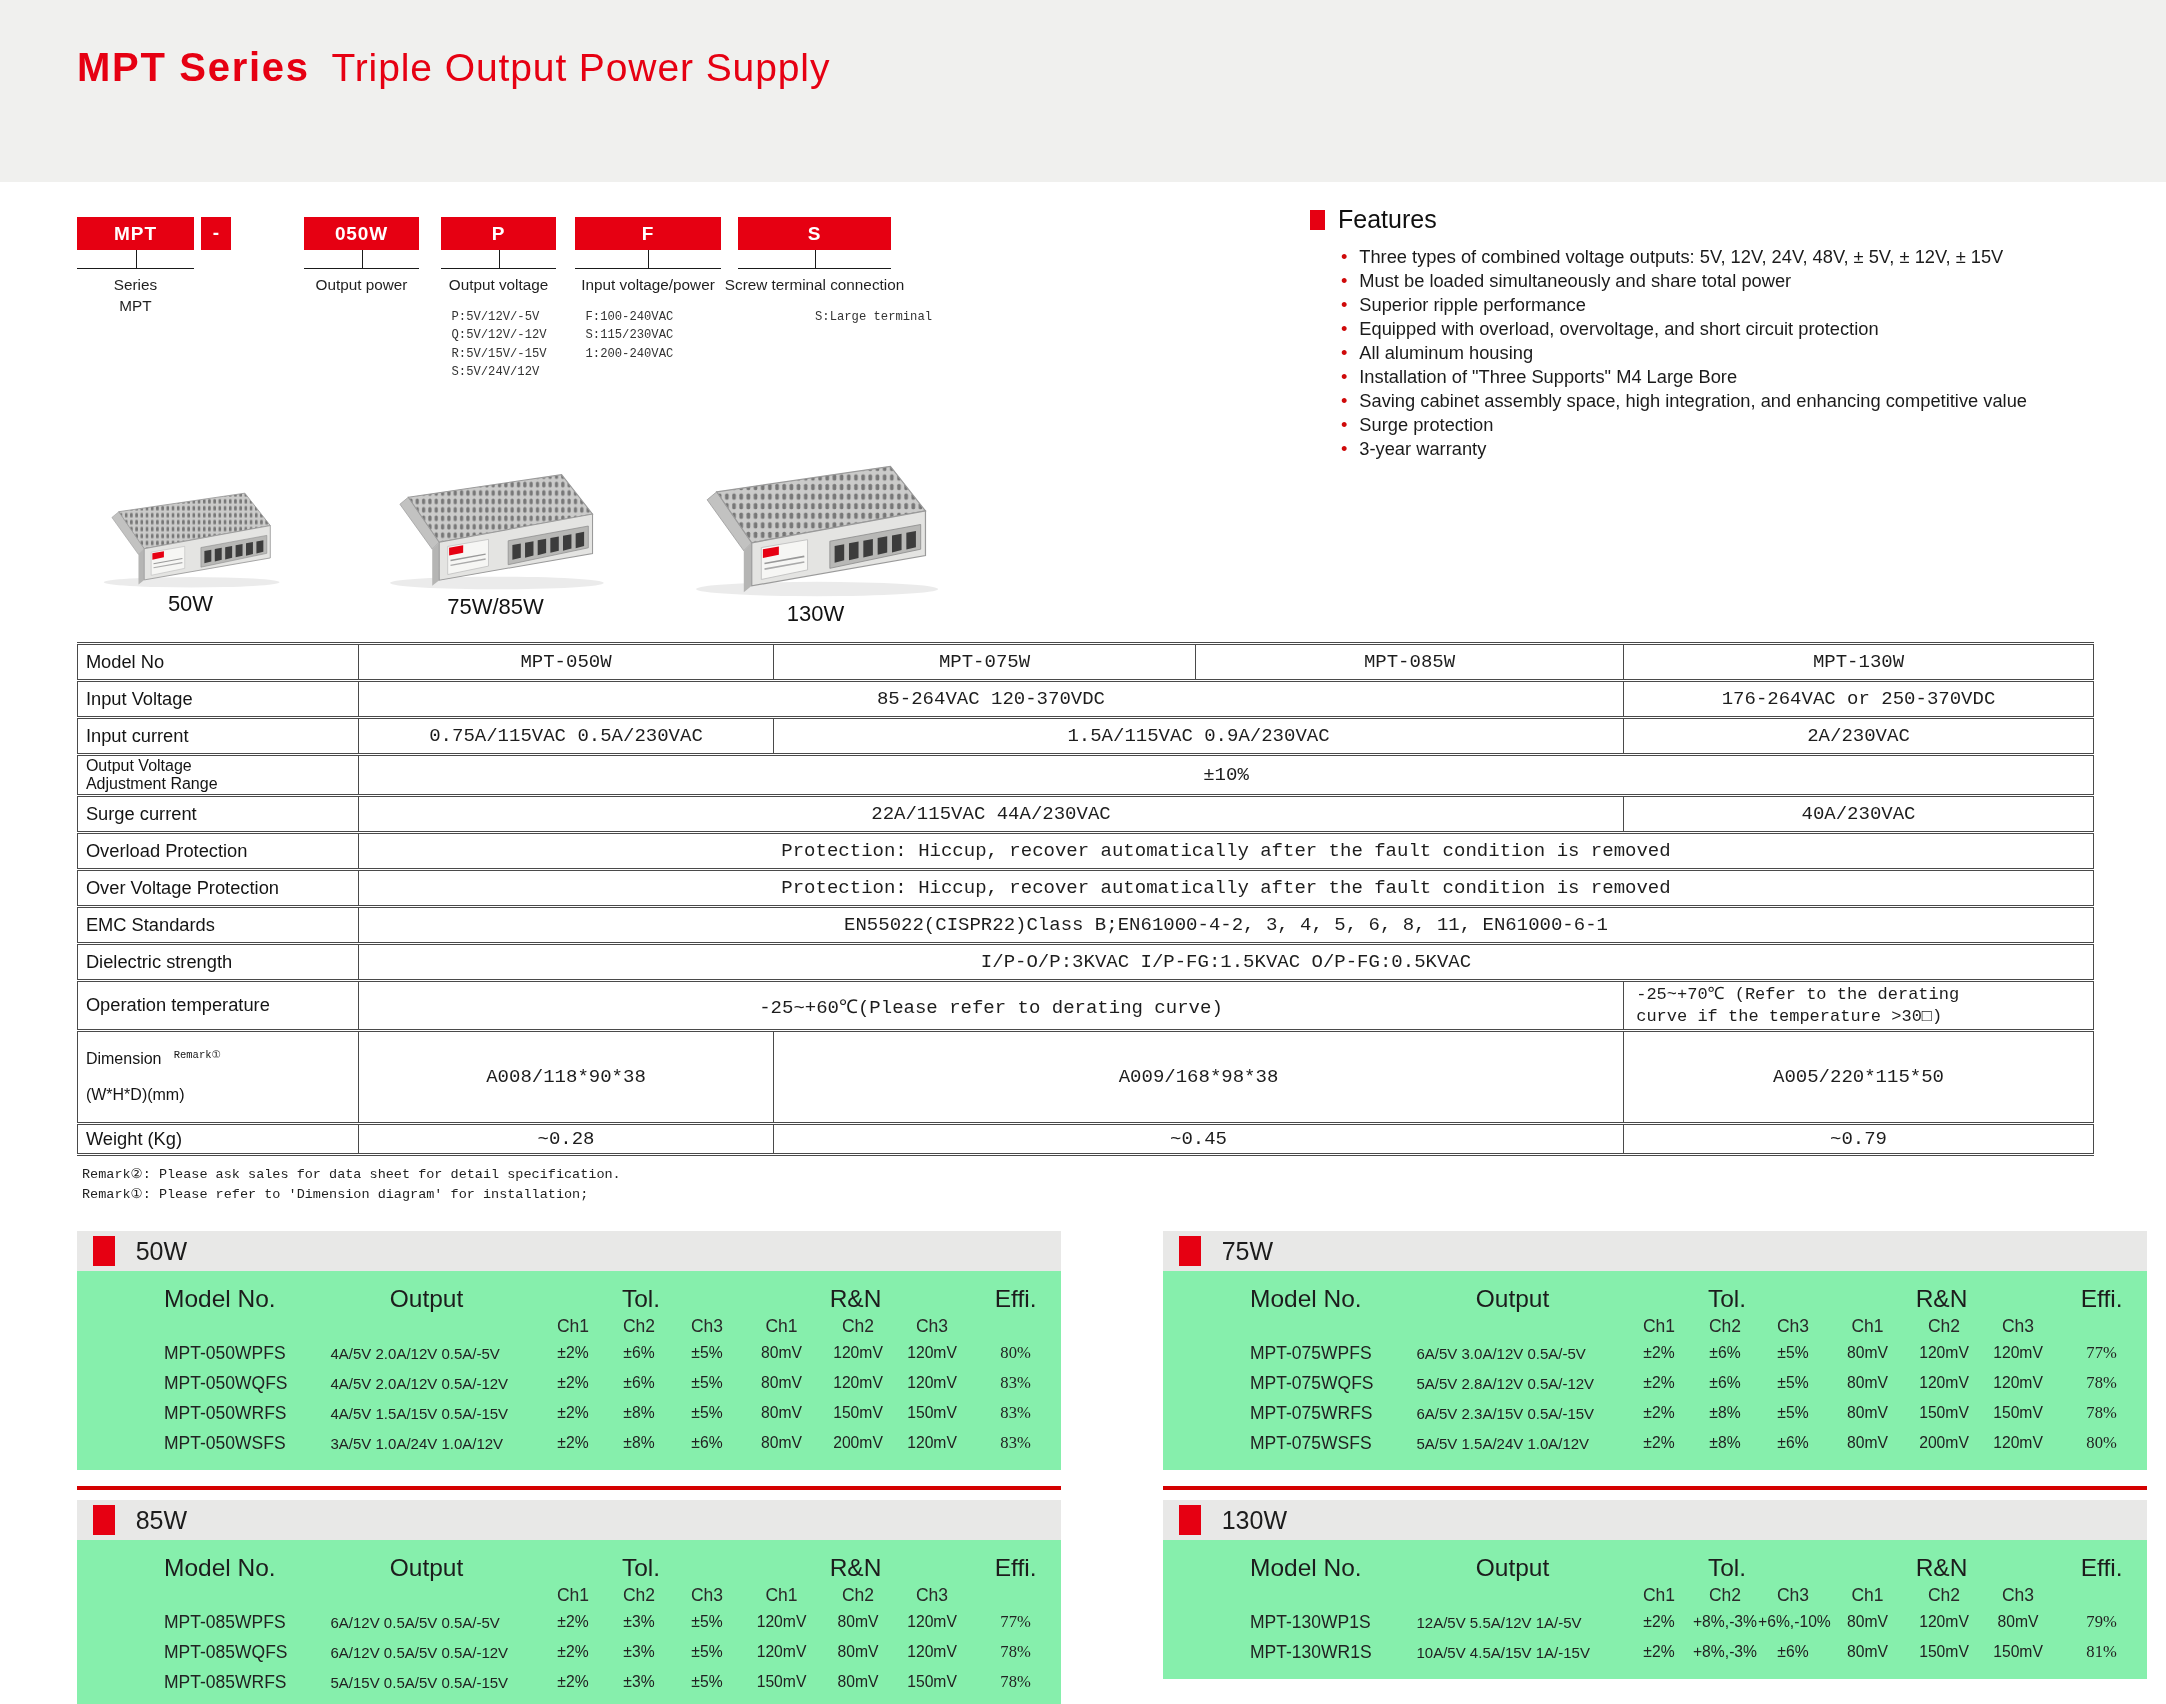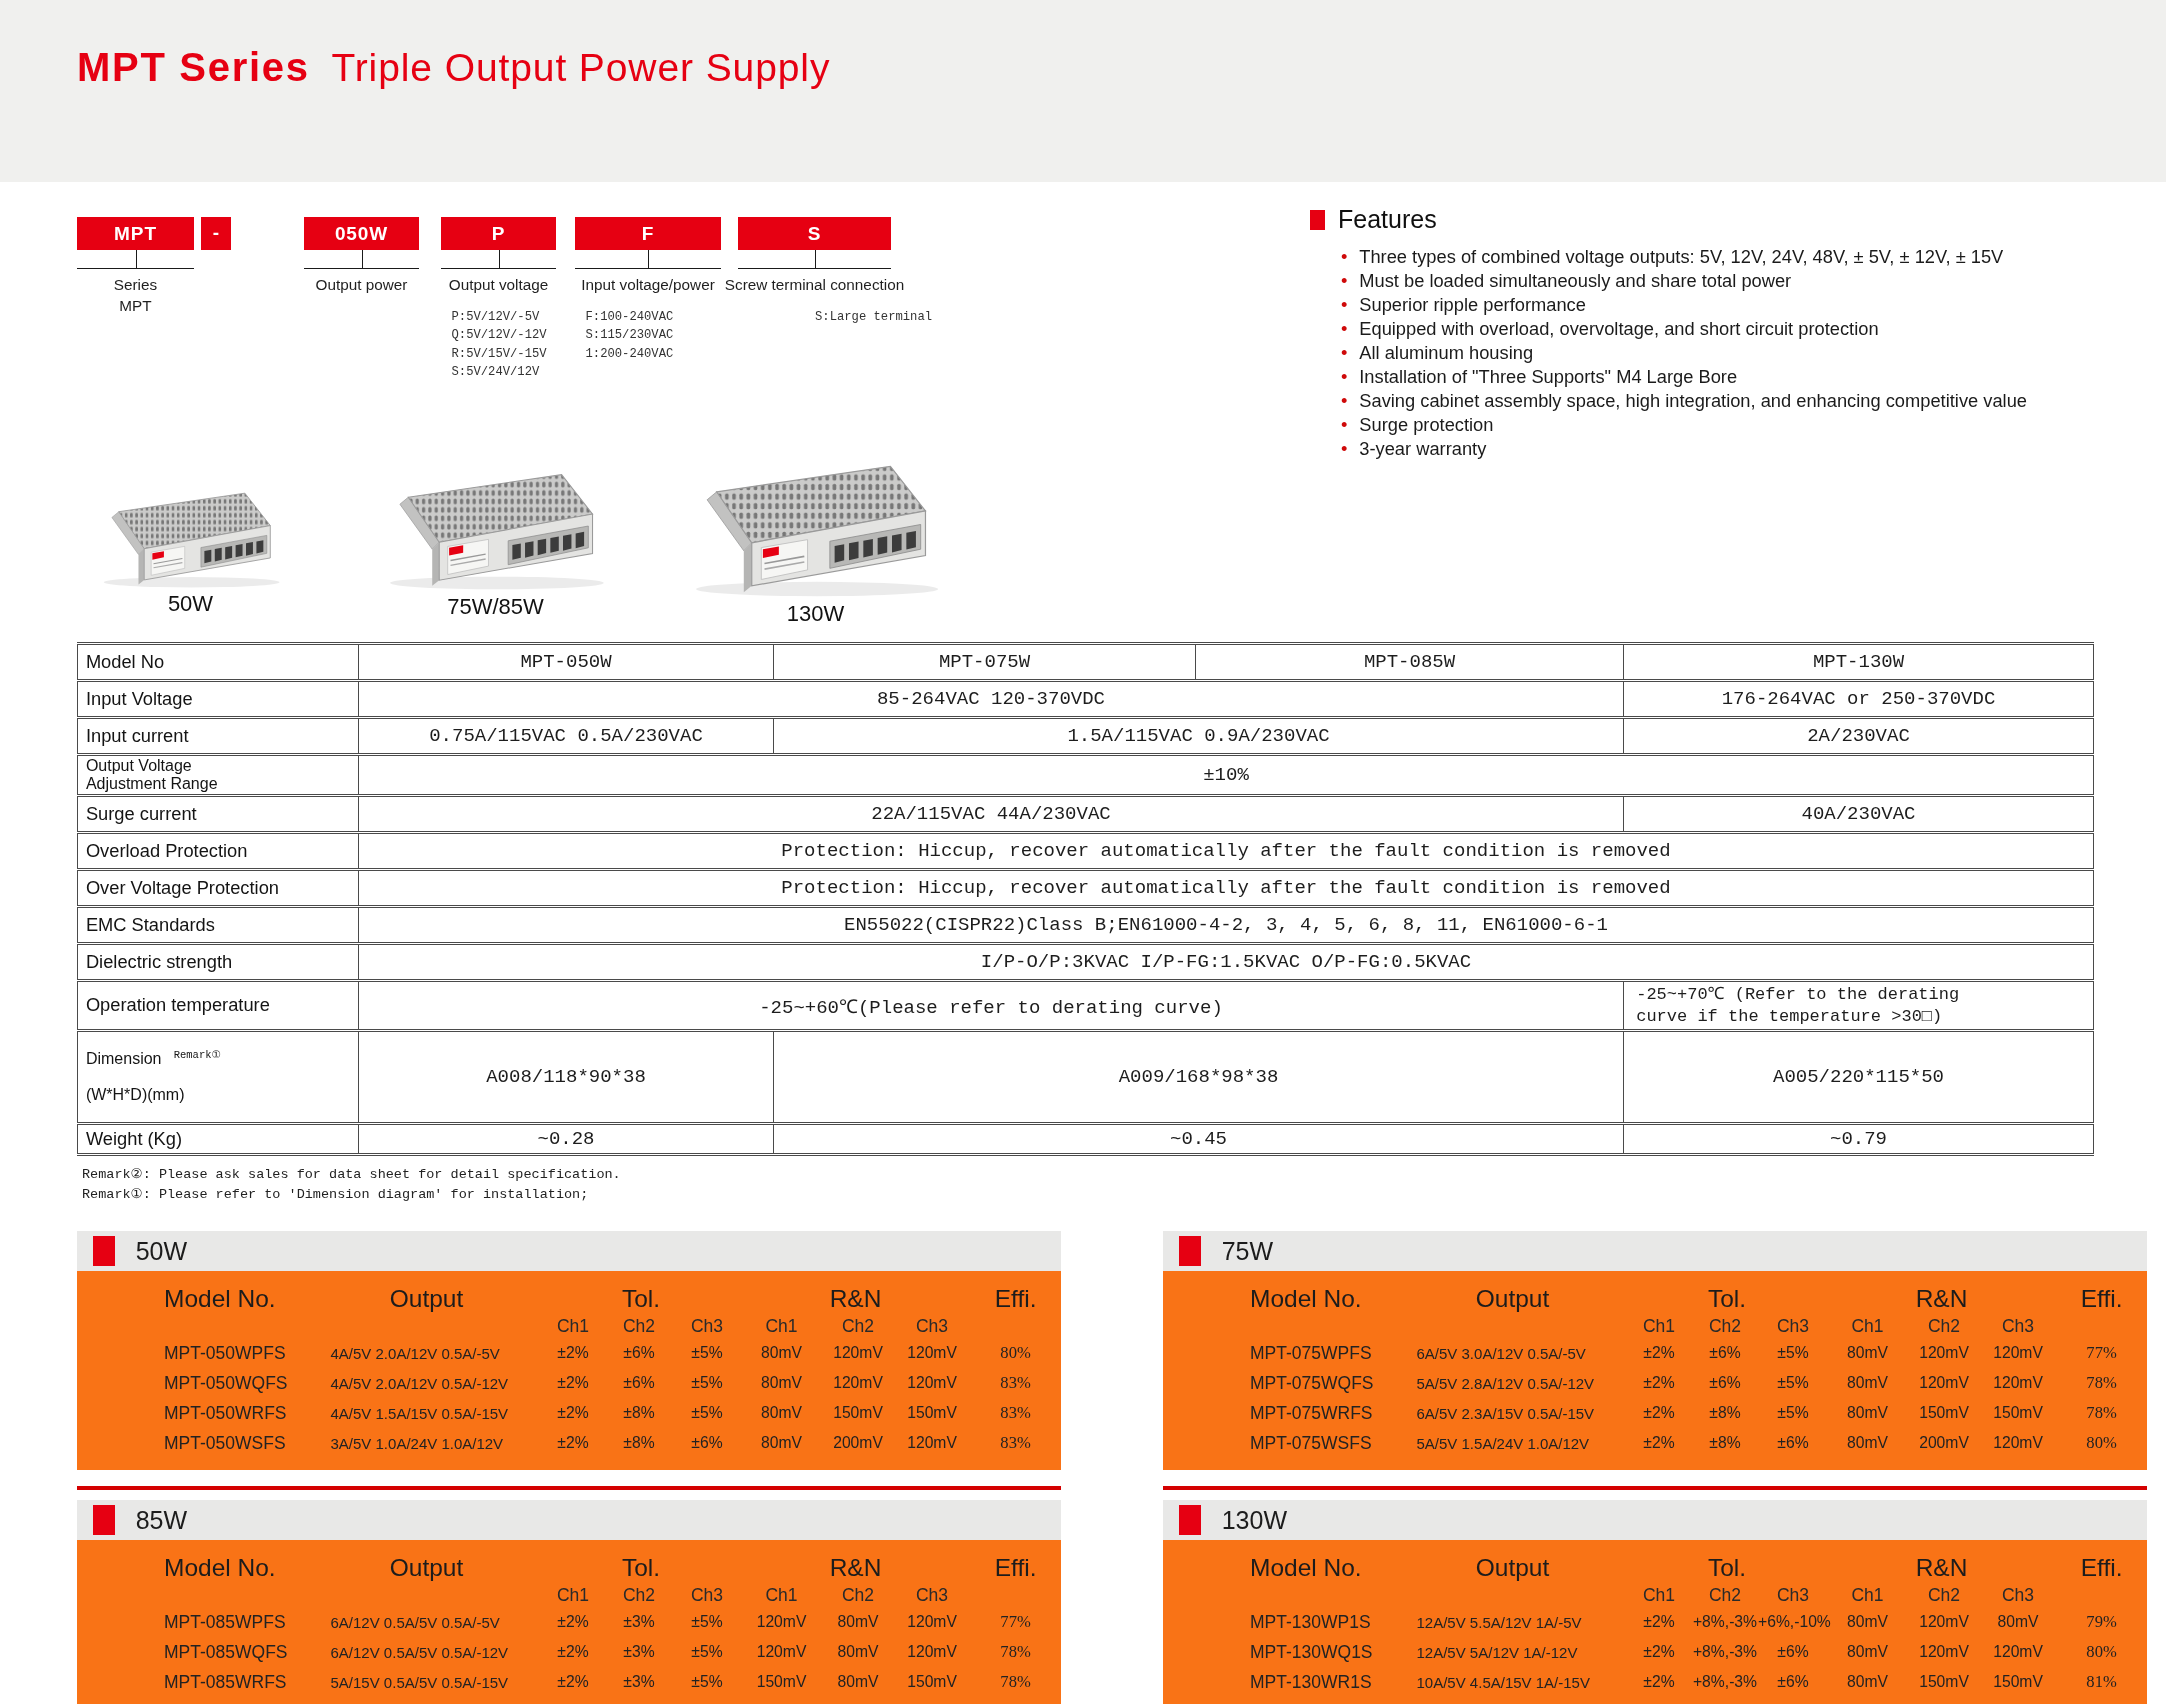--- a/index.html
+++ b/index.html
@@ -65,21 +65,21 @@
 
   .remarks{margin:8.7px 0 0 82px; font-family:"Liberation Mono","DejaVu Sans Mono",monospace;
            font-size:13.5px; color:#222; line-height:1.5;}
 
   
   .ogrid{display:grid; grid-template-columns:984px 984px; column-gap:102px; row-gap:15.7px; margin:26px 0 0 77px;}
   .osec.bottom::before{content:""; display:block; height:3.5px; background:#d40000; margin-bottom:10.5px;}
   .oband{height:40px; background:#e8e8e7; display:flex; align-items:center;}
   .osq{width:22px; height:30px; background:var(--red); margin-left:15.7px; margin-right:21px;}
   .otitle{font-size:25px; color:#1c1c1c;}
-  .obody{background:#f97316; padding:3.5px 0 12.2px 0;}
+  .obody{background:#86efac; padding:3.5px 0 12.2px 0;}
   .otable{width:100%; border-collapse:collapse; table-layout:fixed;}
   .otable th{font-weight:normal;}
   .oh1 th{font-size:24.5px; color:#1c1c1c; height:40px; vertical-align:bottom; text-align:center; padding-bottom:1.7px;}
   .oh2 th{font-size:17.5px; color:#2a2a2a; height:23.6px; text-align:center; vertical-align:middle;}
   .otable tbody td{height:30px; text-align:center; vertical-align:middle; color:#222;}
   .c-model{text-align:left !important; padding-left:87px;}
   .otable tbody .c-model{font-size:17.5px;}
   .otable tbody .c-output{font-size:15px;}
   .c-output{text-align:left !important; padding-left:17.5px;}
   .oh1 .c-output{text-align:center !important; padding-left:0;}
@@ -633,37 +633,26 @@
               <td class="c-output">12A/5V 5.5A/12V 1A/-5V</td>
               <td class="c-tol">±2%</td>
               <td class="c-tol">+8%,-3%</td>
               <td class="c-tol">+6%,-10%</td>
               <td class="c-rn">80mV</td>
               <td class="c-rn">120mV</td>
               <td class="c-rn">80mV</td>
               <td class="c-effi">79%</td>
             </tr>
               <tr>
-              <td class="c-model">MPT-130WQ1S</td>
-              <td class="c-output">12A/5V 5A/12V 1A/-12V</td>
+              <td class="c-model">MPT-130WR1S</td>
+              <td class="c-output">10A/5V 4.5A/15V 1A/-15V</td>
               <td class="c-tol">±2%</td>
               <td class="c-tol">+8%,-3%</td>
               <td class="c-tol">±6%</td>
               <td class="c-rn">80mV</td>
-              <td class="c-rn">120mV</td>
-              <td class="c-rn">120mV</td>
-              <td class="c-effi">80%</td>
-            </tr>
-              <tr>
-              <td class="c-model">MPT-130WR1S</td>
-              <td class="c-output">10A/5V 4.5A/15V 1A/-15V</td>
-              <td class="c-tol">±2%</td>
-              <td class="c-tol">+8%,-3%</td>
-              <td class="c-tol">±6%</td>
-              <td class="c-rn">80mV</td>
               <td class="c-rn">150mV</td>
               <td class="c-rn">150mV</td>
               <td class="c-effi">81%</td>
             </tr>
             </tbody>
         </table>
       </div>
     </section>
 
   </div>

